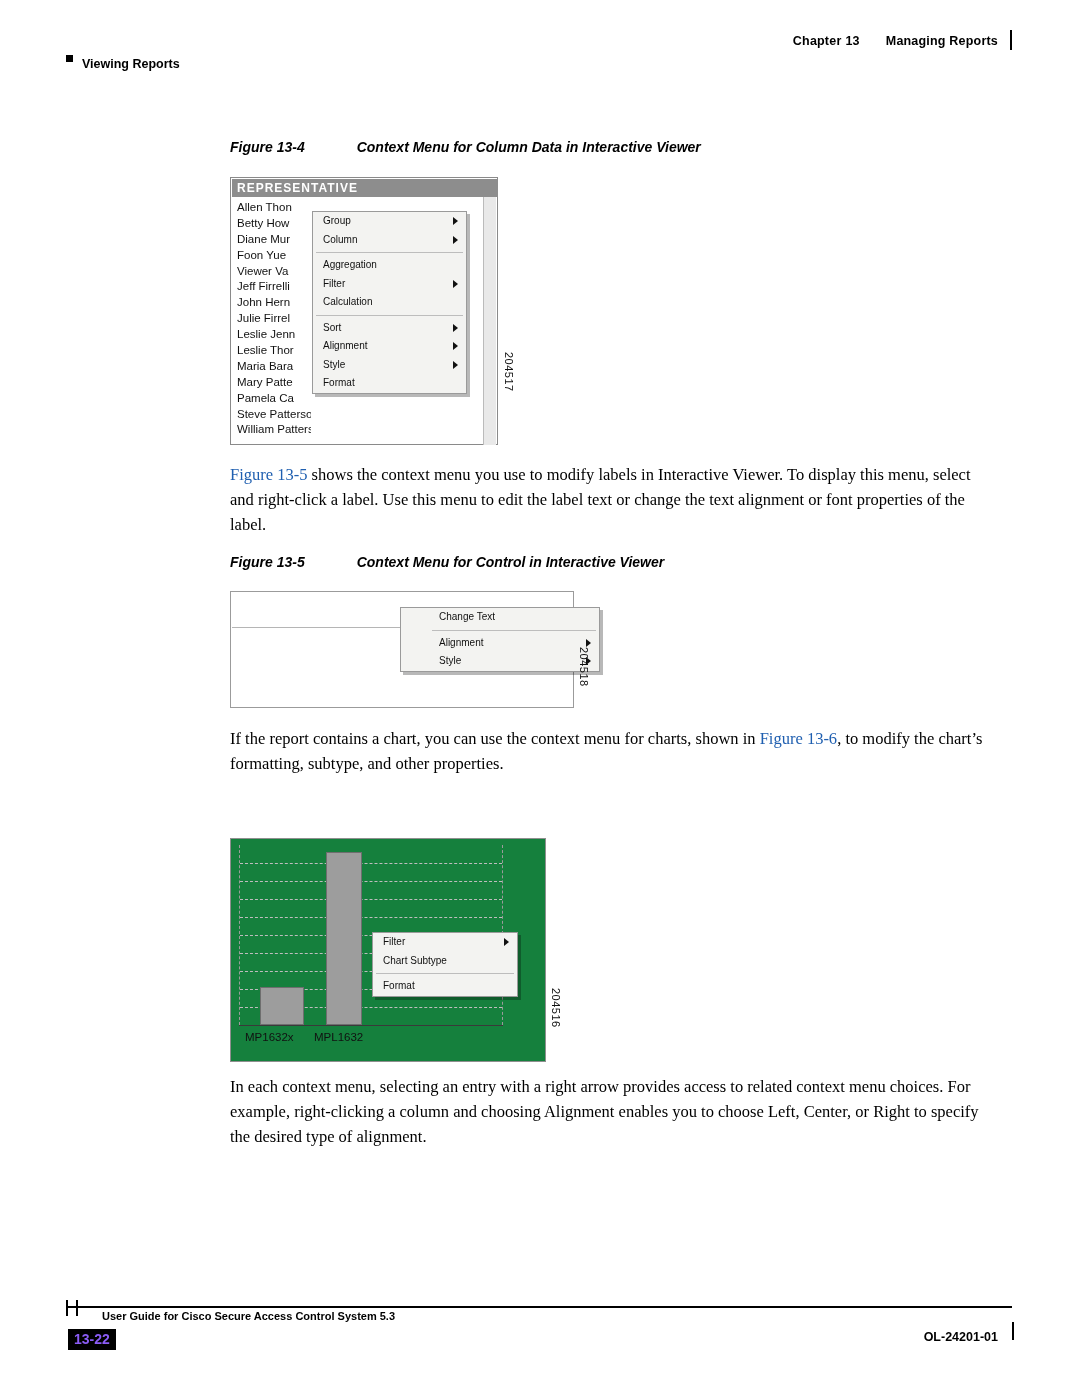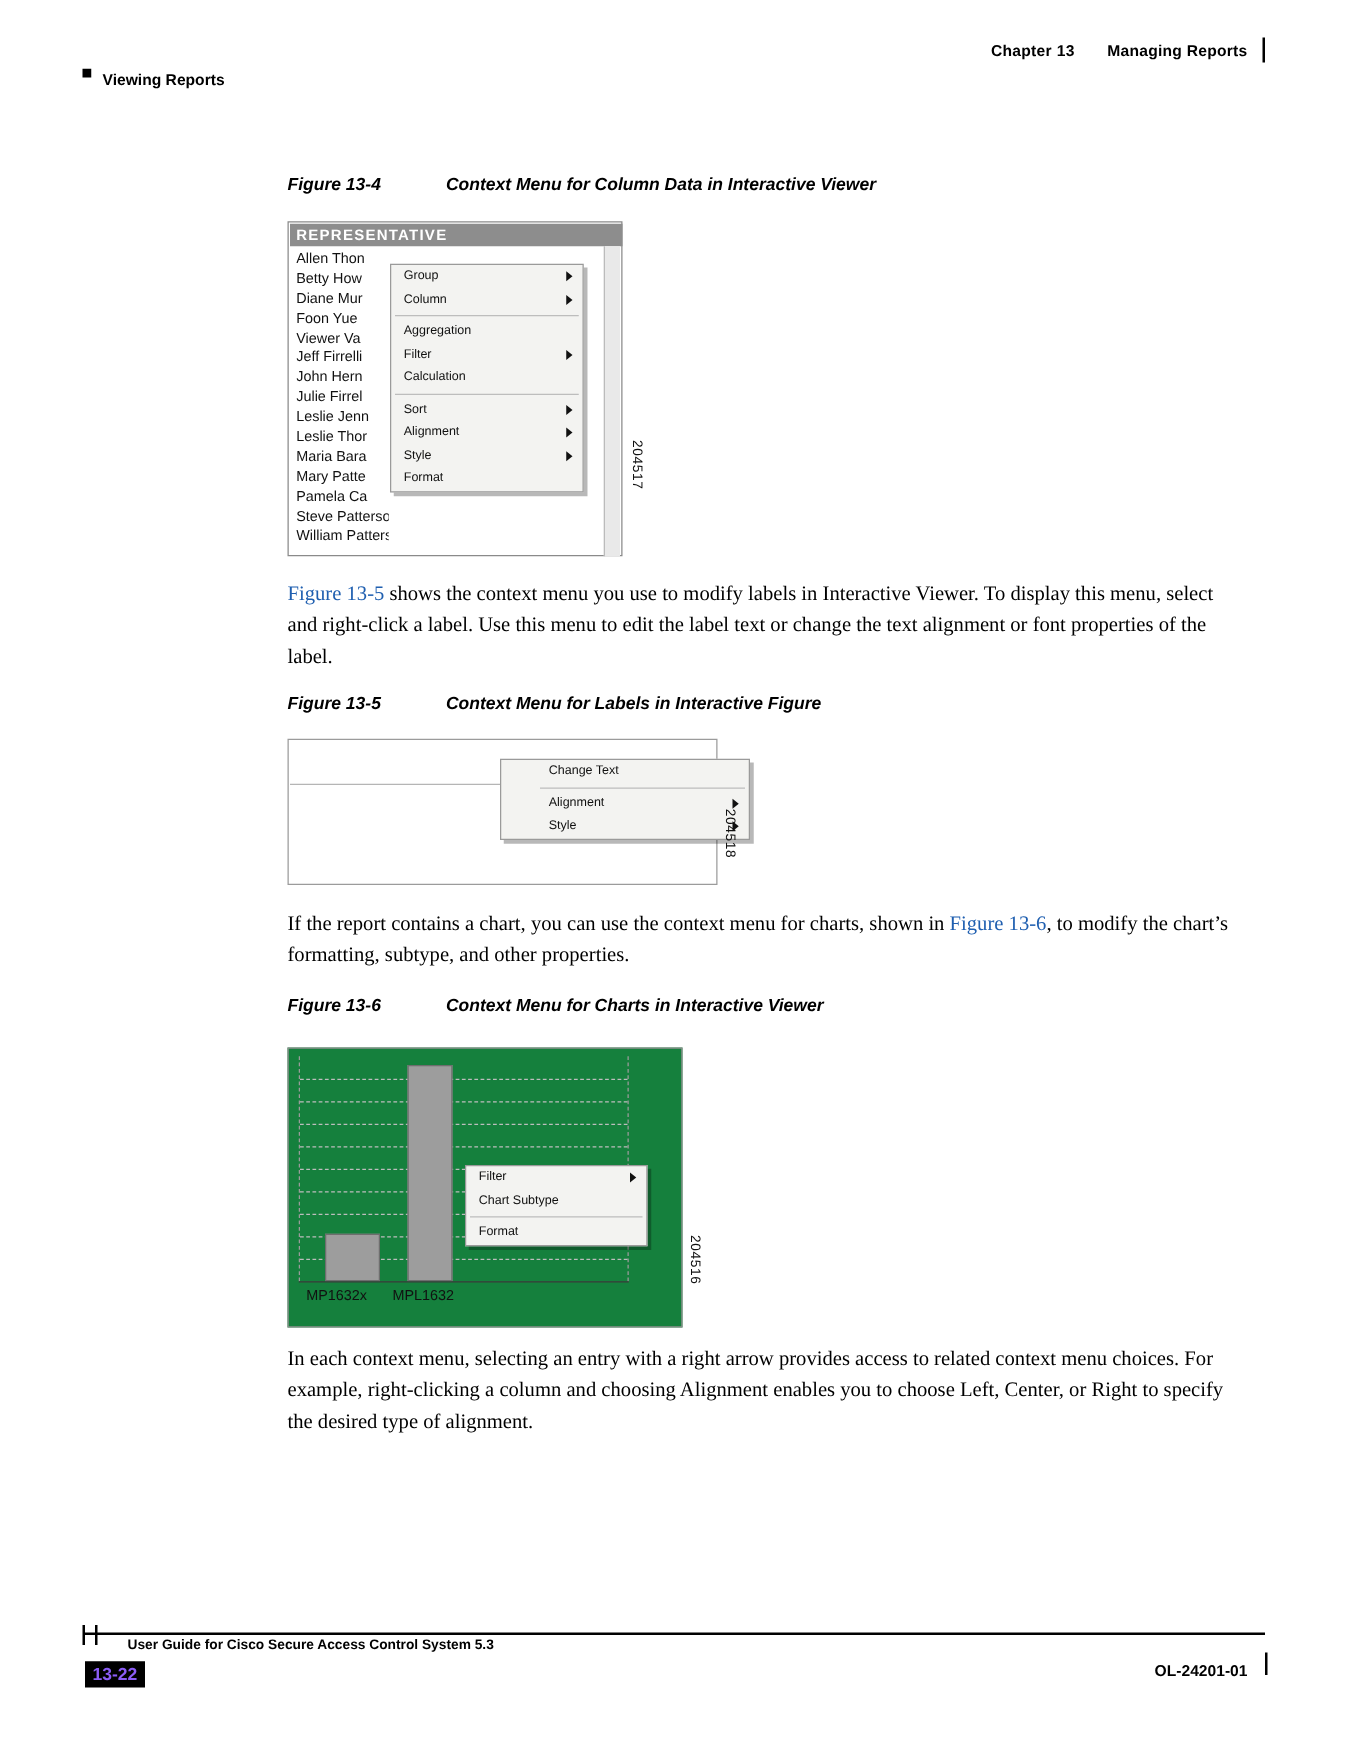--- a/index.html
+++ b/index.html
@@ -461,21 +461,21 @@
       </div>
     </div>
     <div class="sidecode">204517</div>
   </div>
 
   <div class="para" style="left:230px; top:462px; width:760px;">
     <span class="link">Figure 13-5</span><span> shows the context menu you use to modify labels in Interactive Viewer. To display this menu, select and right-click a label. Use this menu to edit the label text or change the text alignment or font properties of the label.</span>
   </div>
 
   <div class="fig-caption" style="left:230px; top:554px;">
-    <span class="fig-label">Figure 13-5</span><span class="fig-title">Context Menu for Labels in Interactive Figure</span>
+    <span class="fig-label">Figure 13-5</span><span class="fig-title">Context Menu for Control in Interactive Viewer</span>
   </div>
 
   <div class="fig5">
     <div class="band">
       <div class="hrule"></div>
     </div>
     <div class="ctxmenu menu2">
       <div class="item">
         <span>Change Text</span>
       </div>
@@ -489,23 +489,20 @@
         <span class="arrow"></span>
       </div>
     </div>
     <div class="sidecode">204518</div>
   </div>
 
   <div class="para" style="left:230px; top:726px; width:760px;">
     <span>If the report contains a chart, you can use the context menu for charts, shown in </span><span class="link">Figure 13-6</span><span>, to modify the chart’s formatting, subtype, and other properties.</span>
   </div>
 
-  <div class="fig-caption" style="left:230px; top:796px;">
-    <span class="fig-label">Figure 13-6</span><span class="fig-title">Context Menu for Charts in Interactive Viewer</span>
-  </div>
 
   <div class="fig6">
     <div class="chartbox">
       <div class="plot">
         <div class="gl" style="top:18px;"></div>
         <div class="gl" style="top:36px;"></div>
         <div class="gl" style="top:54px;"></div>
         <div class="gl" style="top:72px;"></div>
         <div class="gl" style="top:90px;"></div>
         <div class="gl" style="top:108px;"></div>

